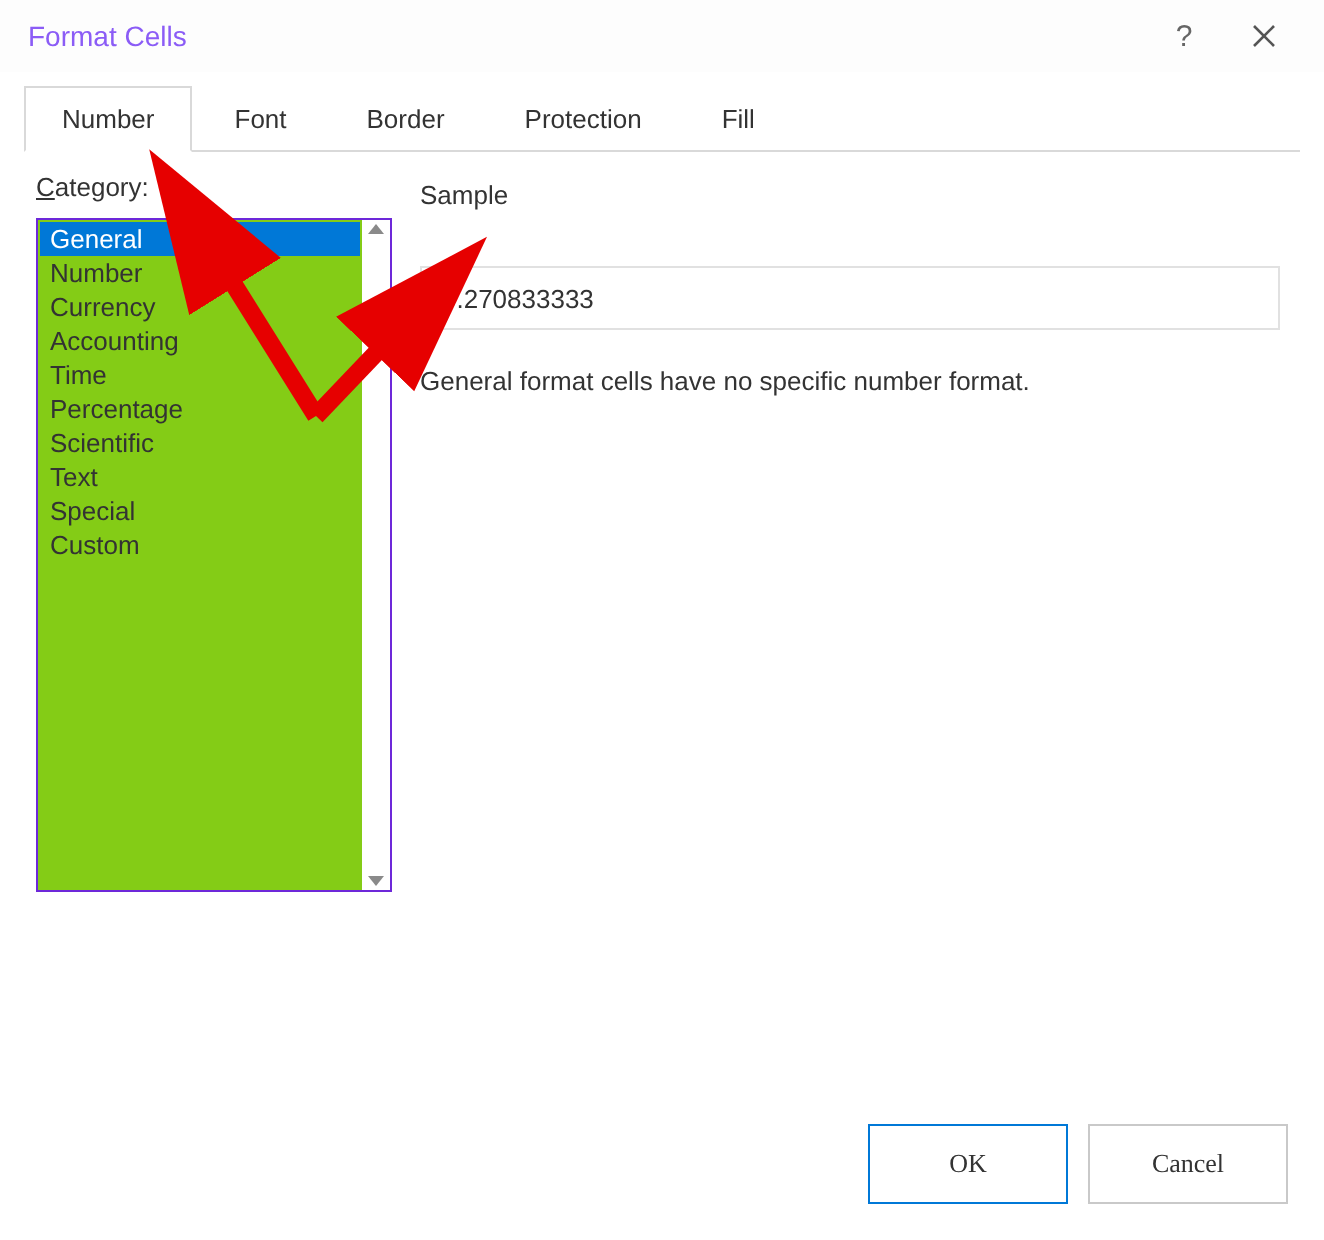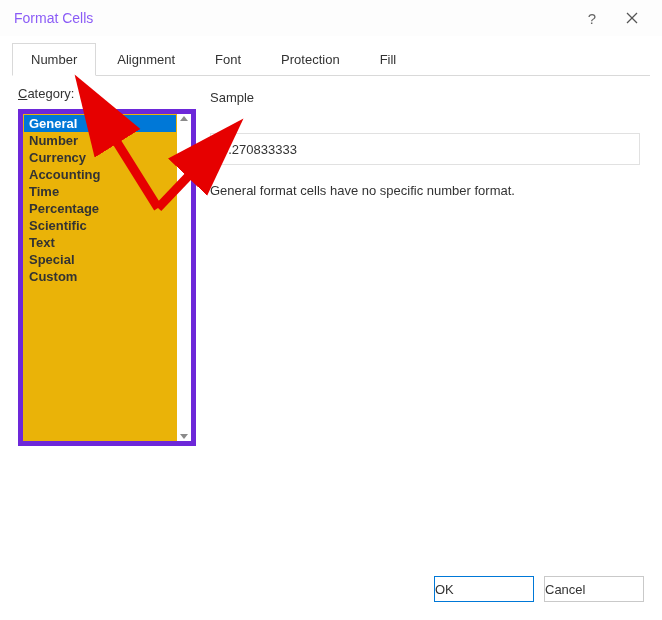--- a/index.html
+++ b/index.html
@@ -64,26 +64,25 @@
     .left-col { width: 178px; }
     .cat-label {
       font-size: 13px;
       color: #333;
       margin-bottom: 8px;
       display: block;
     }
     .cat-label .u { text-decoration: underline; }
 
     .listbox {
-      border: 5px solid #6d28d9;
+      border: 1px solid #6d28d9;
       height: 337px;
       position: relative;
-      background: #eab308;
-      display: flex;
-      font-weight: bold;
+      background: #84cc16;
+      display: flex;
     }
     .list-items {
       flex: 1;
       overflow: hidden;
       padding: 1px;
     }
     .list-item {
       padding: 0 5px;
       line-height: 17px;
       font-size: 13px;
@@ -140,27 +139,29 @@
 
     .buttons {
       position: absolute;
       bottom: 18px;
       right: 18px;
       display: flex;
       gap: 10px;
     }
     .btn {
       width: 100px;
-      height: 26px;
+      height: 40px;
       font-size: 13px;
       background: #fff;
       border: 1px solid #c9c9c9;
       cursor: pointer;
       display: flex;
       align-items: center;
+      justify-content: center;
+      font-family: Liberation Serif, serif;
     }
     .btn.primary { border: 1px solid #0078d7; }
 
     
     .annot {
       position: absolute;
       pointer-events: none;
     }
   </style>
 </head>
@@ -174,22 +175,22 @@
   <div class="tb-btn">
     <svg viewBox="0 0 14 14">
         <line x1="2" y1="2" x2="12" y2="12" stroke="#555" stroke-width="1.3"></line>
         <line x1="12" y1="2" x2="2" y2="12" stroke="#555" stroke-width="1.3"></line>
       </svg>
   </div>
 </div>
 
 <div class="tabs" id="tabs-container">
     <div class="tab active">Number</div>
-    <div class="tab">Alignment</div>
     <div class="tab">Font</div>
+    <div class="tab">Border</div>
     <div class="tab">Protection</div>
     <div class="tab">Fill</div>
   </div>
 
 <div class="content">
 
   <div class="left-col">
     <span class="cat-label"><span class="u">C</span><span>ategory:</span></span>
     <div class="listbox">
       <div class="list-items" id="list-items">

